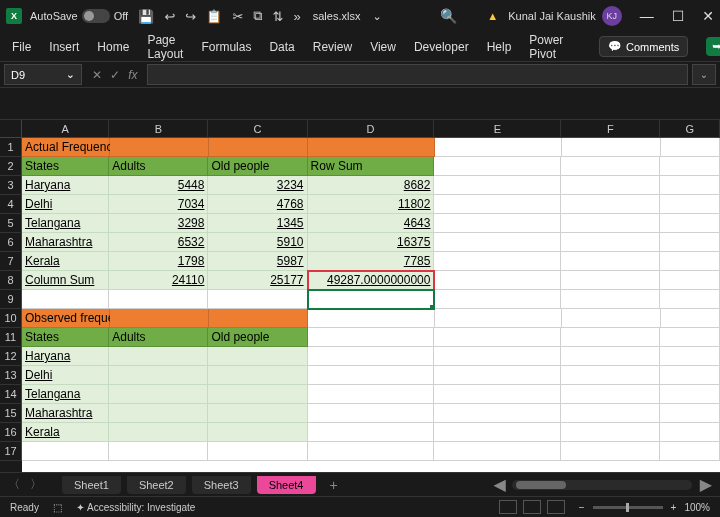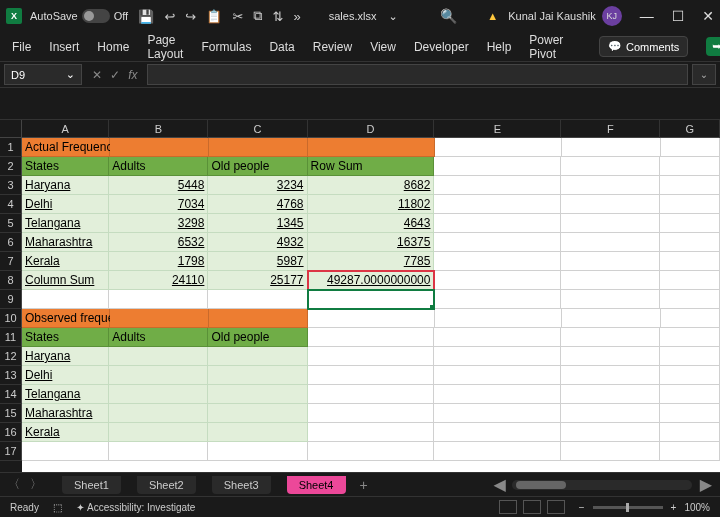--- a/index.html
+++ b/index.html
@@ -6,21 +6,21 @@
 body { background: #1a1a1a; color: #fff; width: 720px; height: 517px; overflow: hidden; position: relative; }
 
 
 .titlebar { height: 32px; background: #1a1a1a; display: flex; align-items: center; padding: 0 6px; font-size: 11px; color: #ddd; }
 .titlebar .xl-icon { width: 16px; height: 16px; background: #107c41; border-radius: 2px; display: flex; align-items: center; justify-content: center; font-size: 9px; font-weight: bold; color: #fff; margin-right: 8px; }
 .titlebar .autosave { display: flex; align-items: center; gap: 4px; margin-right: 10px; }
 .titlebar .toggle { width: 28px; height: 14px; background: #444; border-radius: 7px; position: relative; }
 .titlebar .toggle::after { content: ""; position: absolute; width: 10px; height: 10px; background: #999; border-radius: 50%; top: 2px; left: 2px; }
 .titlebar .qat { display: flex; gap: 10px; align-items: center; }
 .titlebar .qat span { cursor: pointer; font-size: 13px; color: #ccc; }
-.titlebar .filename { margin-left: 28px; display: flex; align-items: center; gap: 12px; }
+.titlebar .filename { margin-left: 12px; display: flex; align-items: center; gap: 12px; }
 .titlebar .spacer { flex: 1; }
 .titlebar .search { font-size: 14px; color: #aaa; margin-right: 30px; }
 .titlebar .user { display: flex; align-items: center; gap: 6px; font-size: 11px; }
 .titlebar .avatar { width: 20px; height: 20px; background: #6b3fa0; border-radius: 50%; display: flex; align-items: center; justify-content: center; font-size: 9px; font-weight: normal; }
 .titlebar .wincontrols { display: flex; gap: 18px; margin-left: 18px; font-size: 14px; }
 .titlebar .triangle { color: #ffc83d; margin-right: 4px; }
 
 
 .ribbon { height: 30px; background: #1a1a1a; display: flex; align-items: center; padding: 0 12px; font-size: 12px; gap: 18px; border-bottom: 1px solid #333; }
 .ribbon .tab { color: #ddd; cursor: pointer; padding: 4px 0; }
@@ -53,21 +53,21 @@
 .orange { background: #ed7d31; border-color: #c96a2b; }
 .green-hdr { background: #70ad47; border-color: #5a9138; }
 .green-light { background: #e2efda; border-color: #c5dcc0; text-decoration: underline; }
 .selected-d8 { outline: 2px solid #dc3545; outline-offset: -1px; position: relative; }
 .active-cell { outline: 2px solid #107c41; outline-offset: -1px; position: relative; z-index: 2; }
 .active-cell::after { content:""; position:absolute; right:-3px; bottom:-3px; width:5px; height:5px; background:#107c41; border:1px solid #fff; }
 
 
 .sheetbar { position: absolute; bottom: 21px; left: 0; right: 0; height: 24px; background: #1a1a1a; display: flex; align-items: center; padding: 0 8px; border-top: 1px solid #333; }
 .sheetbar .nav { color: #888; font-size: 12px; display: flex; gap: 10px; margin-right: 20px; }
-.sheetbar .tabs { display: flex; align-items: flex-end; gap: 16px; }
+.sheetbar .tabs { display: flex; align-items: flex-end; gap: 6px; }
 .sheetbar .stab { padding: 3px 12px; font-size: 11px; color: #ccc; background: #2a2a2a; border-radius: 0 0 4px 4px; cursor: pointer; }
 .sheetbar .stab.active { background: #ec4899; color: #000; }
 .sheetbar .add { color: #888; font-size: 14px; margin-left: 14px; cursor: pointer; }
 .sheetbar .spacer { flex: 1; }
 .sheetbar .hscroll { width: 180px; height: 10px; background: #2a2a2a; border-radius: 5px; position: relative; margin-right: 8px; }
 .sheetbar .hscroll::after { content:""; position:absolute; left:4px; top:1px; width:50px; height:8px; background:#666; border-radius:4px; }
 
 
 .status { position: absolute; bottom: 0; left: 0; right: 0; height: 21px; background: #1a1a1a; display: flex; align-items: center; padding: 4px 10px; font-size: 10px; color: #ccc; gap: 14px; border-top: 1px solid #333; }
 .status .spacer { flex: 1; }
@@ -228,21 +228,21 @@
           <div class="cell green-light cB num">3298</div>
           <div class="cell green-light cC num">1345</div>
           <div class="cell green-light cD num">4643</div>
           <div class="cell cE"></div>
           <div class="cell cF"></div>
           <div class="cell cG"></div>
         </div>
       <div class="row">
           <div class="cell green-light cA">Maharashtra</div>
           <div class="cell green-light cB num">6532</div>
-          <div class="cell green-light cC num">4932</div>
+          <div class="cell green-light cC num">5910</div>
           <div class="cell green-light cD num">16375</div>
           <div class="cell cE"></div>
           <div class="cell cF"></div>
           <div class="cell cG"></div>
         </div>
       <div class="row">
           <div class="cell green-light cA">Kerala</div>
           <div class="cell green-light cB num">1798</div>
           <div class="cell green-light cC num">5987</div>
           <div class="cell green-light cD num">7785</div>

